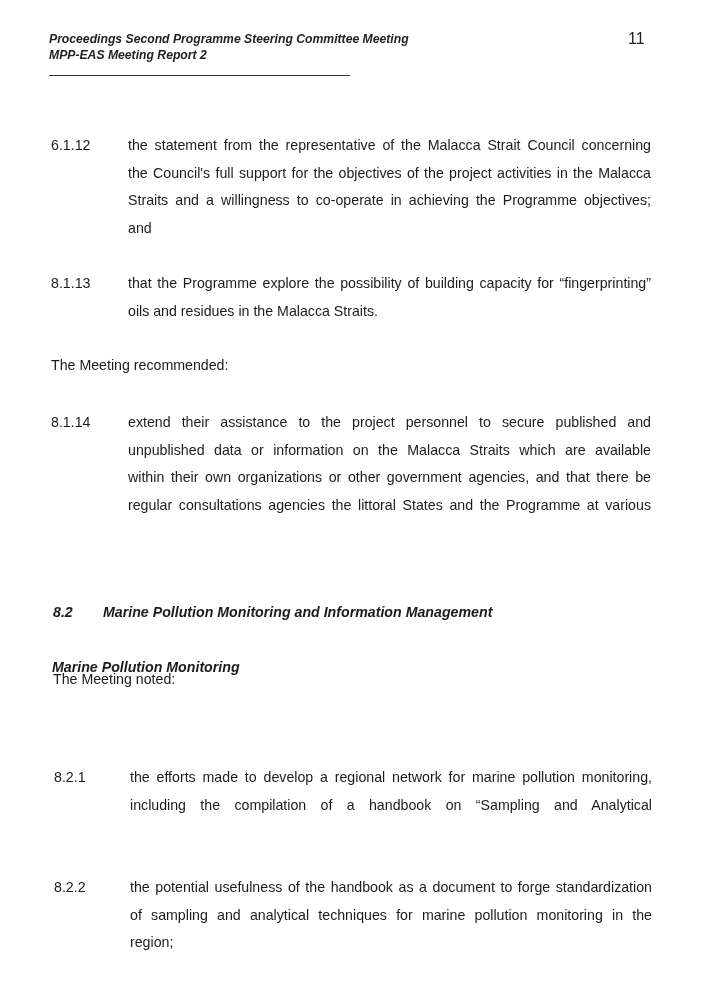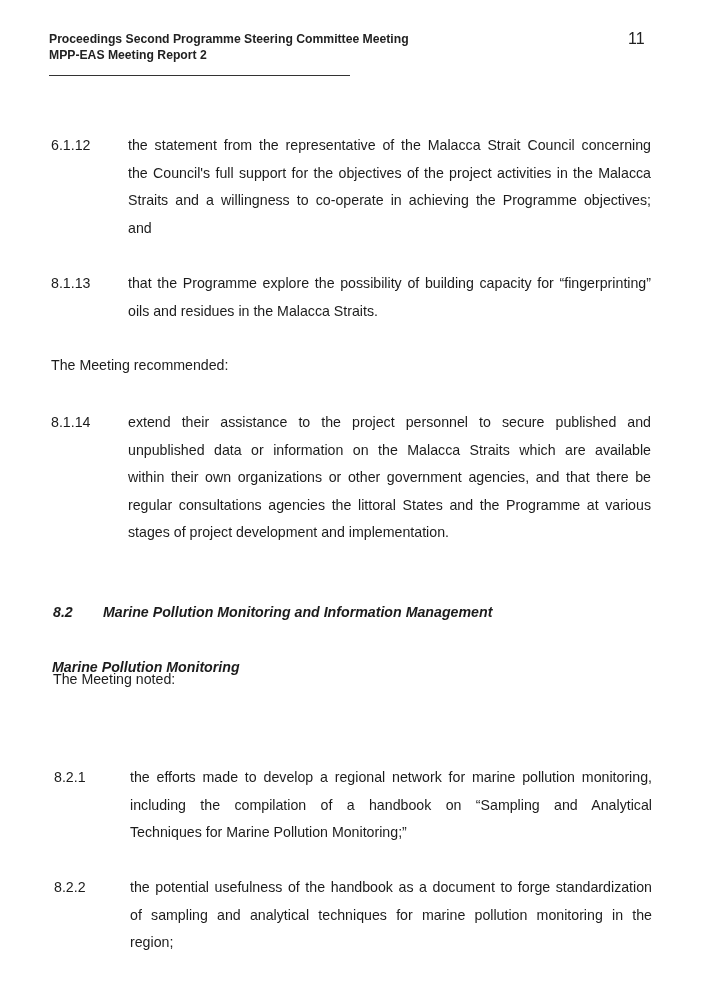--- a/index.html
+++ b/index.html
@@ -2,21 +2,21 @@
 <html><head>
   <meta charset="utf-8">
   <style>
     html, body { margin: 0; padding: 0; background: #ffffff; }
     body {
       width: 701px; height: 983px; position: relative; overflow: hidden;
       font-family: "Liberation Sans", sans-serif; color: #1c1c1c;
     }
     .hdr-title {
       position: absolute; left: 49px; top: 31px;
-      font-size: 12.2px; font-weight: bold; line-height: 16px;
+      font-size: 12.2px; font-weight: bold; font-style: italic; line-height: 16px;
       color: #222;
     }
     .hdr-sub { top: 47px; text-align: center; }
     .page-num {
       position: absolute; left: 628px; top: 30px; font-size: 16px; color: #222;
     }
     .hdr-rule {
       position: absolute; left: 49px; top: 75px; width: 301px; height: 0;
       border-top: 1.2px solid #333;
     }
@@ -62,37 +62,35 @@
 
 <div class="plain" style="top:357px;">The Meeting recommended:</div>
 
 <div class="para" style="top:409px; left:0; width:701px;">
   <span class="num">8.1.14</span>
   <div class="body-text">
     <span class="line">extend their assistance to the project personnel to secure published and</span>
     <span class="line">unpublished data or information on the Malacca Straits which are available</span>
     <span class="line">within their own organizations or other government agencies, and that there be</span>
     <span class="line">regular consultations agencies the littoral States and the Programme at various</span>
-    <span class="line last">stages of project development and implementation.</span>
   </div>
 </div>
 
 <div class="heading" style="top:604px; left:53px;">8.2</div>
 <div class="heading" style="top:604px; left:103px;">Marine Pollution Monitoring and Information Management</div>
 
 <div class="heading" style="top:659px; left:52px;">Marine Pollution Monitoring</div>
 
 <div class="plain" style="top:671px; left:53px;">The Meeting noted:</div>
 
 <div class="para" style="top:764px; left:0; width:701px;">
   <span class="num" style="left:54px;">8.2.1</span>
   <div class="body-text" style="left:130px; width:522px;">
     <span class="line">the efforts made to develop a regional network for marine pollution monitoring,</span>
     <span class="line">including the compilation of a handbook on “Sampling and Analytical</span>
-    <span class="line last">Techniques for Marine Pollution Monitoring;”</span>
   </div>
 </div>
 
 <div class="para" style="top:874px; left:0; width:701px;">
   <span class="num" style="left:54px;">8.2.2</span>
   <div class="body-text" style="left:130px; width:522px;">
     <span class="line">the potential usefulness of the handbook as a document to forge standardization</span>
     <span class="line">of sampling and analytical techniques for marine pollution monitoring in the</span>
     <span class="line last">region;</span>
   </div>

